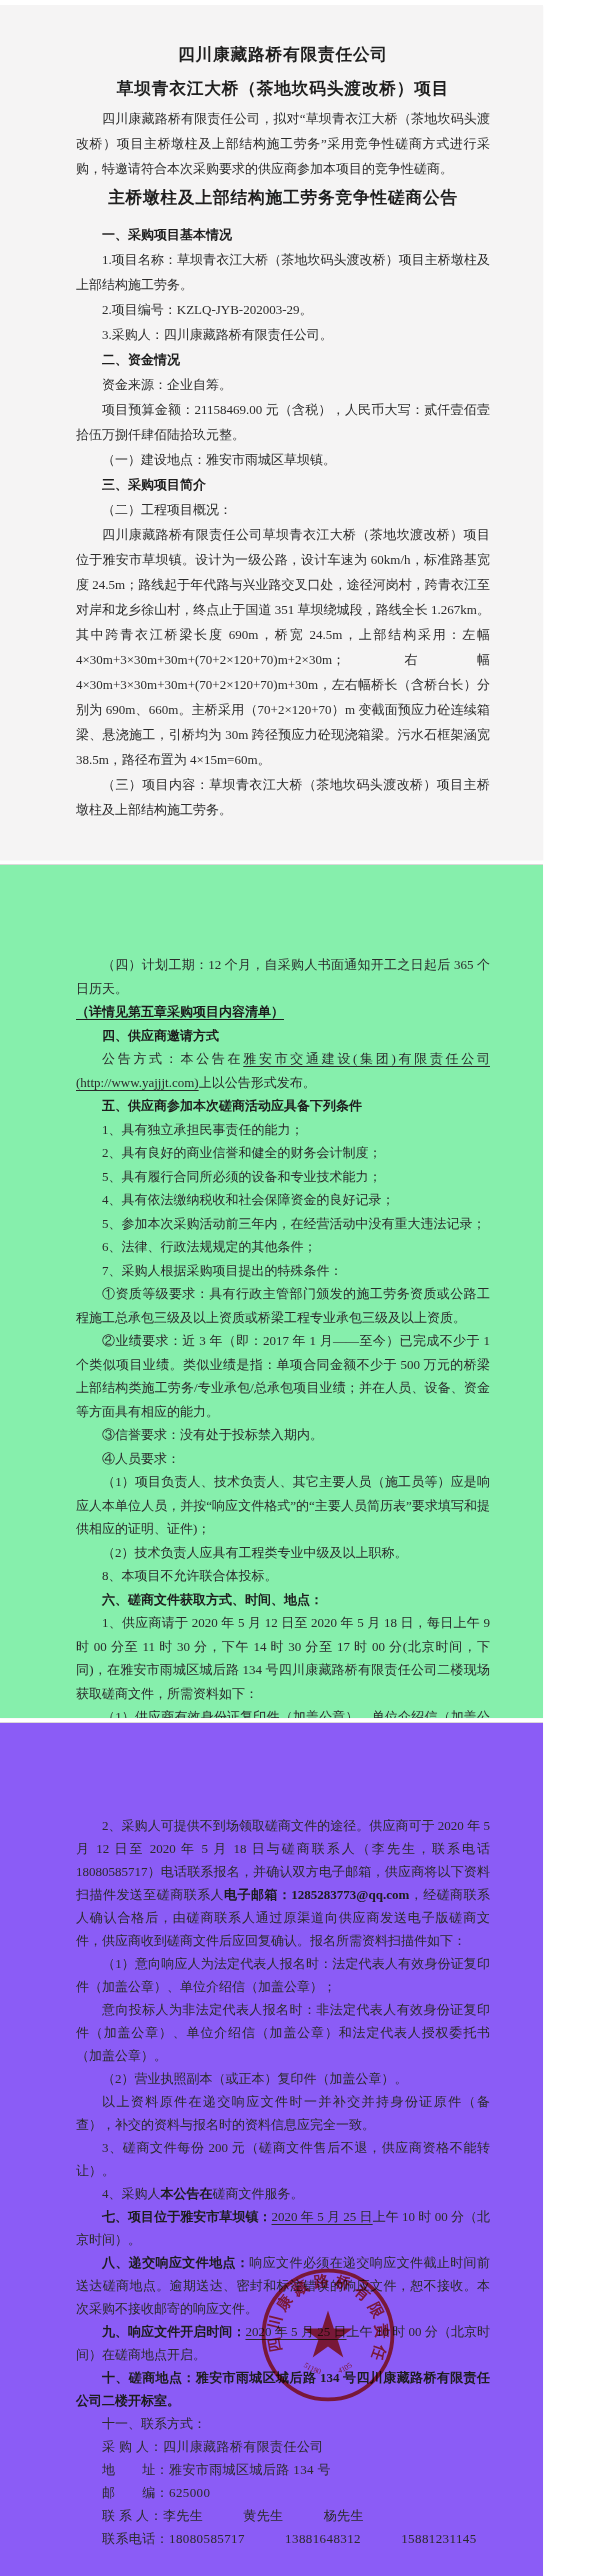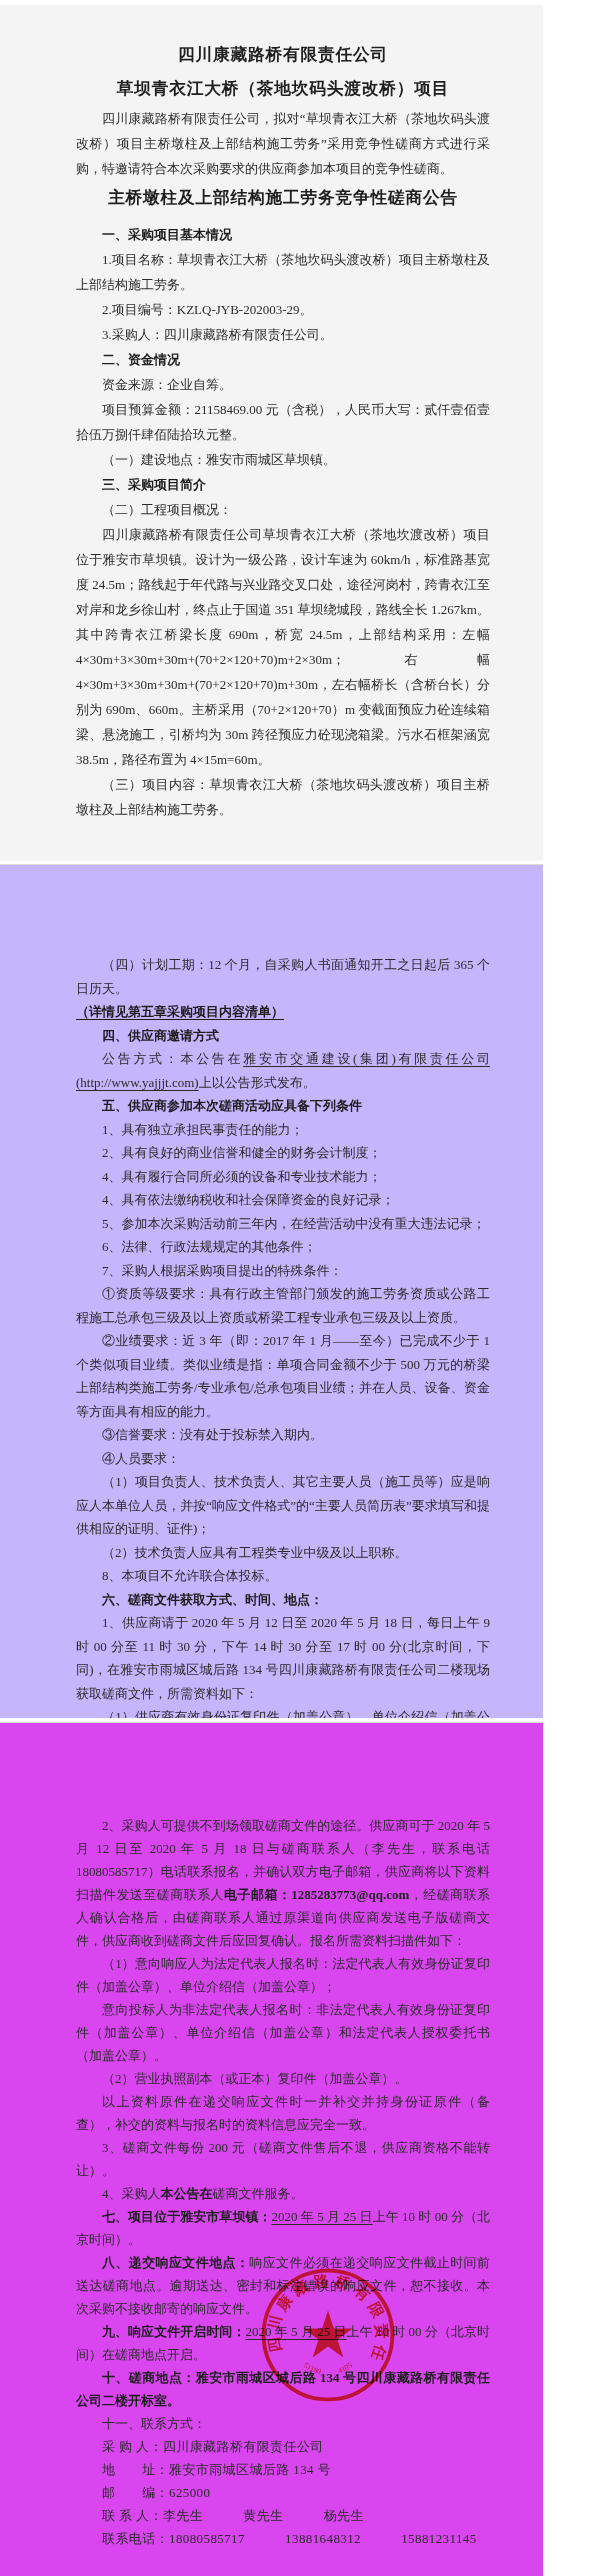--- a/index.html
+++ b/index.html
@@ -8,22 +8,22 @@
     font-family:"Liberation Serif","DejaVu Serif",serif;
     color:#2b2b2b;
   }
   .page{
     position:absolute;left:0;width:543px;background:#f5f3f4;
     border-top:0.8px solid #ddd8da;
     box-shadow:0 0.8px 1.5px rgba(0,0,0,0.06);
     overflow:hidden;
   }
   #page1{top:4.6px;height:855px;border-top:none;background:#f5f4f4;}
-  #page2{top:864px;height:853px;background:#c4b5fd;}
-  #page3{top:1722px;height:854px;background:#d946ef;}
+  #page2{top:864px;height:853px;background:#86efac;}
+  #page3{top:1722px;height:854px;background:#8b5cf6;}
   .content{
     padding:0 53px 0 76px;
     font-size:13px;
     text-align:justify;
   }
   #page1 .content{padding-top:33px;line-height:25px;}
   #page2 .content{padding-top:88px;line-height:23.5px;}
   #page3 .content{padding-top:91px;line-height:23px;}
   .blk{margin:0;}
   .title{
@@ -71,21 +71,21 @@
 
 <div class="page" id="page2">
   <div class="content">
       <div class="blk para indent"><span>（四）计划工期：12 个月，自采购人书面通知开工之日起后 365 个日历天。</span></div>
       <div class="blk para"><span class="b u">（详情见第五章采购项目内容清单）</span></div>
       <div class="blk heading indent"><span class="b">四、供应商邀请方式</span></div>
       <div class="blk para indent"><span>公告方式：本公告在</span><span class="u">雅安市交通建设(集团)有限责任公司(http://www.yajjjt.com)</span><span>上以公告形式发布。</span></div>
       <div class="blk heading indent"><span class="b">五、供应商参加本次磋商活动应具备下列条件</span></div>
       <div class="blk para indent"><span>1、具有独立承担民事责任的能力；</span></div>
       <div class="blk para indent"><span>2、具有良好的商业信誉和健全的财务会计制度；</span></div>
-      <div class="blk para indent"><span>4、具有履行合同所必须的设备和专业技术能力；</span></div>
+      <div class="blk para indent"><span>5、具有履行合同所必须的设备和专业技术能力；</span></div>
       <div class="blk para indent"><span>4、具有依法缴纳税收和社会保障资金的良好记录；</span></div>
       <div class="blk para indent"><span>5、参加本次采购活动前三年内，在经营活动中没有重大违法记录；</span></div>
       <div class="blk para indent"><span>6、法律、行政法规规定的其他条件；</span></div>
       <div class="blk para indent"><span>7、采购人根据采购项目提出的特殊条件：</span></div>
       <div class="blk para indent"><span>①资质等级要求：具有行政主管部门颁发的施工劳务资质或公路工程施工总承包三级及以上资质或桥梁工程专业承包三级及以上资质。</span></div>
       <div class="blk para indent"><span>②业绩要求：近 3 年（即：2017 年 1 月——至今）已完成不少于 1 个类似项目业绩。类似业绩是指：单项合同金额不少于 500 万元的桥梁上部结构类施工劳务/专业承包/总承包项目业绩；并在人员、设备、资金等方面具有相应的能力。</span></div>
       <div class="blk para indent"><span>③信誉要求：没有处于投标禁入期内。</span></div>
       <div class="blk para indent"><span>④人员要求：</span></div>
       <div class="blk para indent"><span>（1）项目负责人、技术负责人、其它主要人员（施工员等）应是响应人本单位人员，并按“响应文件格式”的“主要人员简历表”要求填写和提供相应的证明、证件)；</span></div>
       <div class="blk para indent"><span>（2）技术负责人应具有工程类专业中级及以上职称。</span></div>

